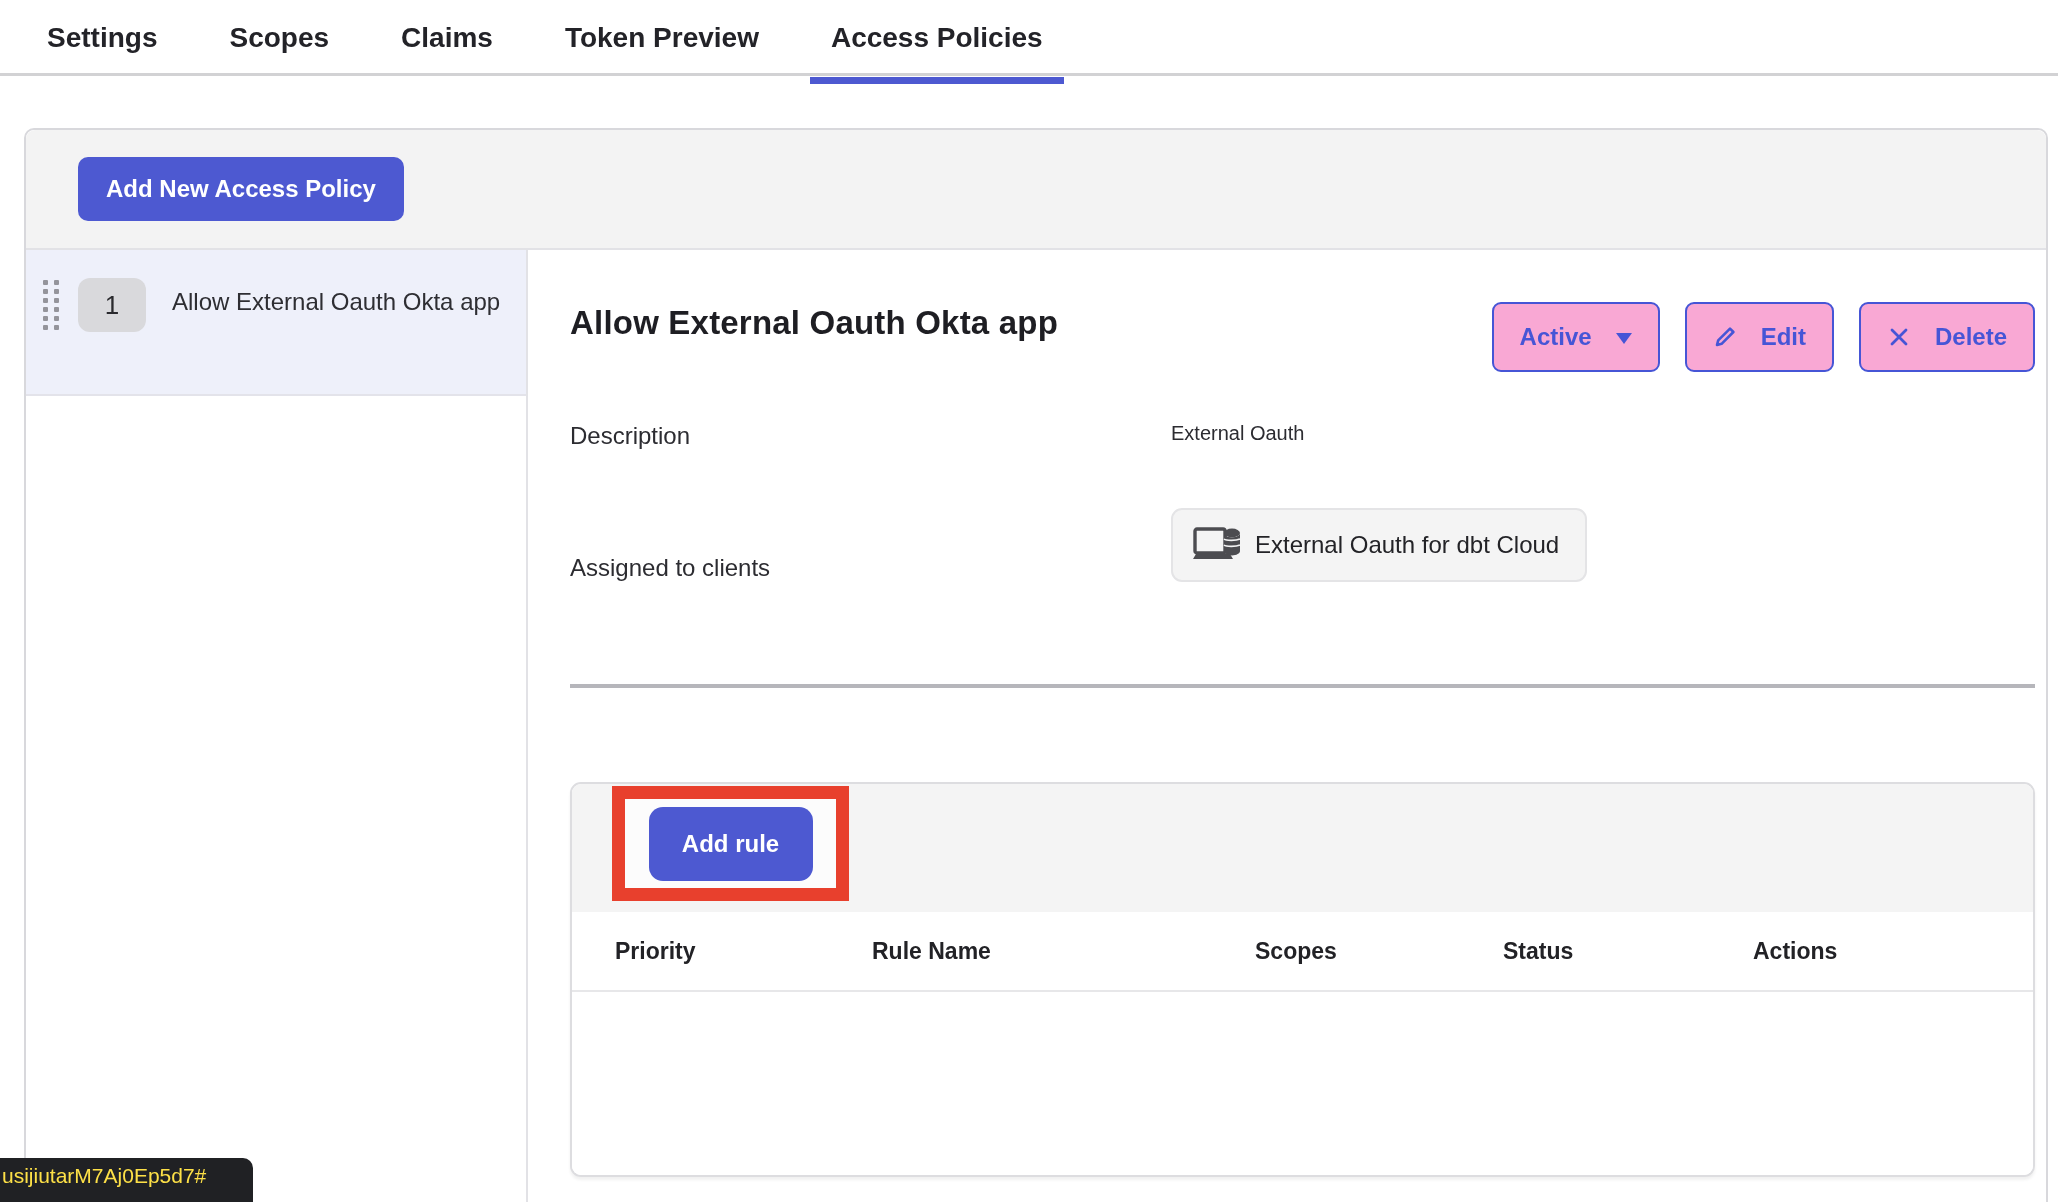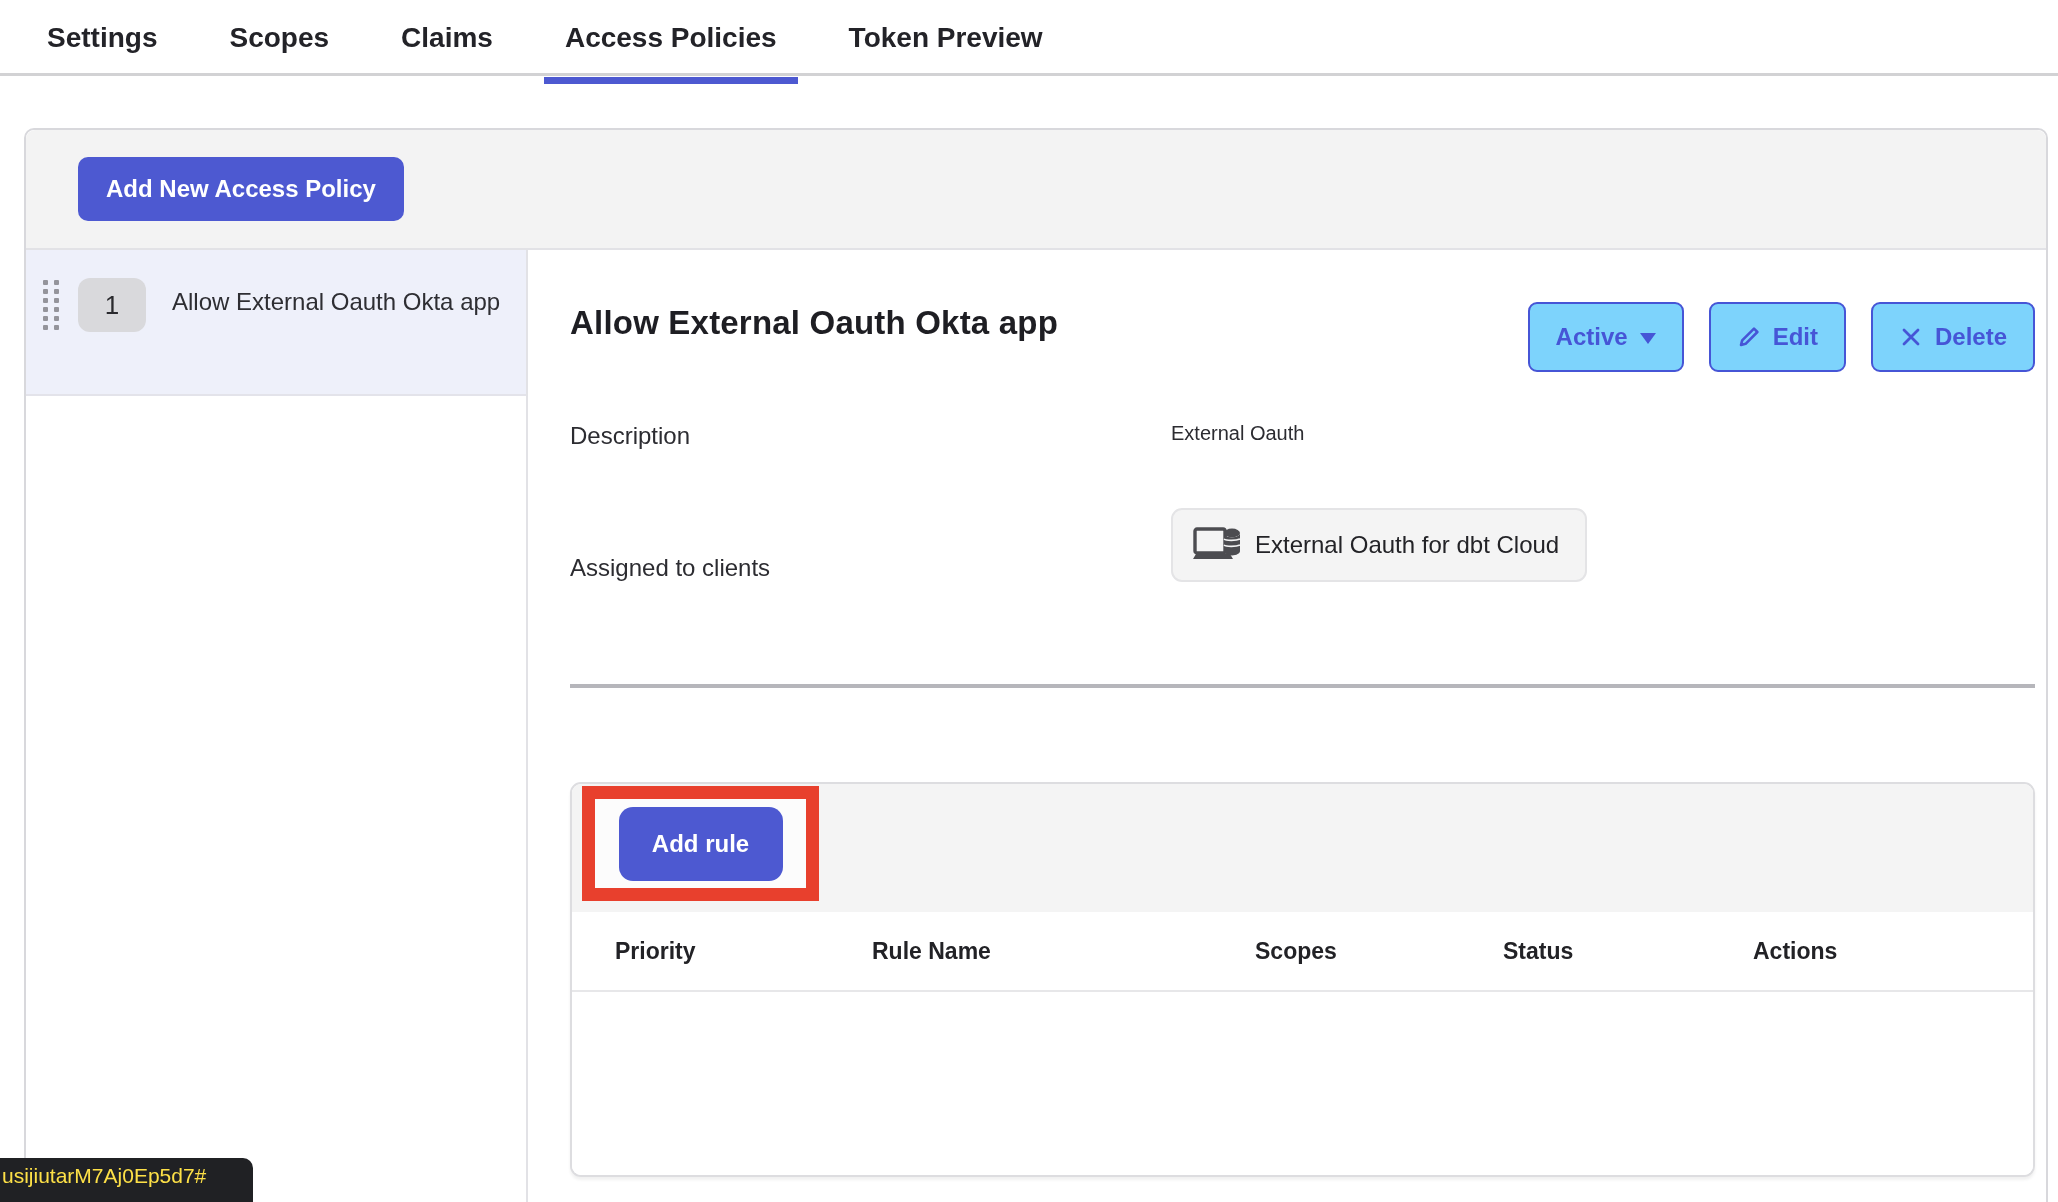--- a/index.html
+++ b/index.html
@@ -51,22 +51,22 @@
     font-size:26px;color:#2a2a2e;}
   .policy-name{margin-left:26px;font-size:24px;line-height:48px;color:#2e2e33;}
 
   
   .main{flex:1;position:relative;background:#ffffff;}
   .main-inner{margin:0 11px 0 42px;}
   .title-row{display:flex;align-items:flex-start;justify-content:space-between;
     margin-top:54px;}
   .policy-title{font-size:33px;font-weight:700;color:#1e1e23;letter-spacing:.2px;}
   .action-buttons{display:flex;gap:25px;margin-top:-2px;}
-  .btn-outline{display:inline-flex;align-items:center;gap:12px;height:70px;
-    padding:0 26px;background:#7dd3fc;border:2px solid var(--accent-border);
+  .btn-outline{display:inline-flex;align-items:center;gap:24px;height:70px;
+    padding:0 26px;background:#f9a8d4;border:2px solid var(--accent-border);
     border-radius:9px;color:var(--accent-border);font-family:inherit;font-size:24px;
     font-weight:700;cursor:pointer;}
   .caret{display:inline-block;width:0;height:0;border-left:8px solid transparent;
     border-right:8px solid transparent;border-top:11px solid var(--accent-border);
     margin-top:3px;}
   .btn-ico{width:24px;height:24px;flex:none;}
 
   .detail-row{display:flex;margin-top:50px;}
   .detail-row.second{margin-top:58px;align-items:flex-end;}
   .detail-label{width:601px;flex:none;font-size:24px;color:#2c2c31;}
@@ -76,21 +76,21 @@
     padding:0 26px 0 20px;background:var(--panel-gray);border:2px solid #e4e4e6;
     border-radius:11px;font-size:24px;color:#232327;}
   .chip-ico{width:48px;height:40px;flex:none;}
 
   .divider{border:none;height:4px;background:#b6b6bb;margin-top:102px;width:1465px;}
 
   
   .rules-panel{margin-top:94px;width:1465px;border:2px solid #dddde0;border-radius:11px;
     background:#ffffff;box-shadow:0 3px 3px rgba(0,0,0,.06);overflow:hidden;height:395px;}
   .rules-toolbar{height:128px;background:var(--panel-gray);position:relative;}
-  .annotation-box{position:absolute;left:10px;top:2px;width:237px;height:115px;
+  .annotation-box{position:absolute;left:40px;top:2px;width:237px;height:115px;
     border:13px solid var(--annotation-red);background:#fcfcfc;
     display:flex;align-items:center;justify-content:center;}
   .btn-add-rule{background:var(--accent);color:#ffffff;border:none;border-radius:14px;
     font-family:inherit;font-size:24px;font-weight:700;width:164px;height:74px;
     cursor:pointer;}
   .rules-header{display:grid;grid-template-columns:257px 383px 248px 250px 1fr;
     padding-left:43px;height:80px;align-items:center;background:#ffffff;
     border-bottom:2px solid #e7e7e9;}
   .rules-header span{font-size:23px;font-weight:700;color:#222226;}
   .rules-body{height:183px;background:#ffffff;}
@@ -103,22 +103,22 @@
 </style>
 </head>
 <body>
 
 <div class="stage">
 
   <nav class="tabbar">
     <div class="tab">Settings</div>
     <div class="tab">Scopes</div>
     <div class="tab">Claims</div>
+    <div class="tab">Token Preview</div>
     <div class="tab active">Access Policies</div>
-    <div class="tab">Token Preview</div>
   </nav>
 
   <section class="content-panel">
 
     <div class="panel-header">
       <button class="btn-primary">Add New Access Policy</button>
     </div>
 
     <div class="panel-body">
 

